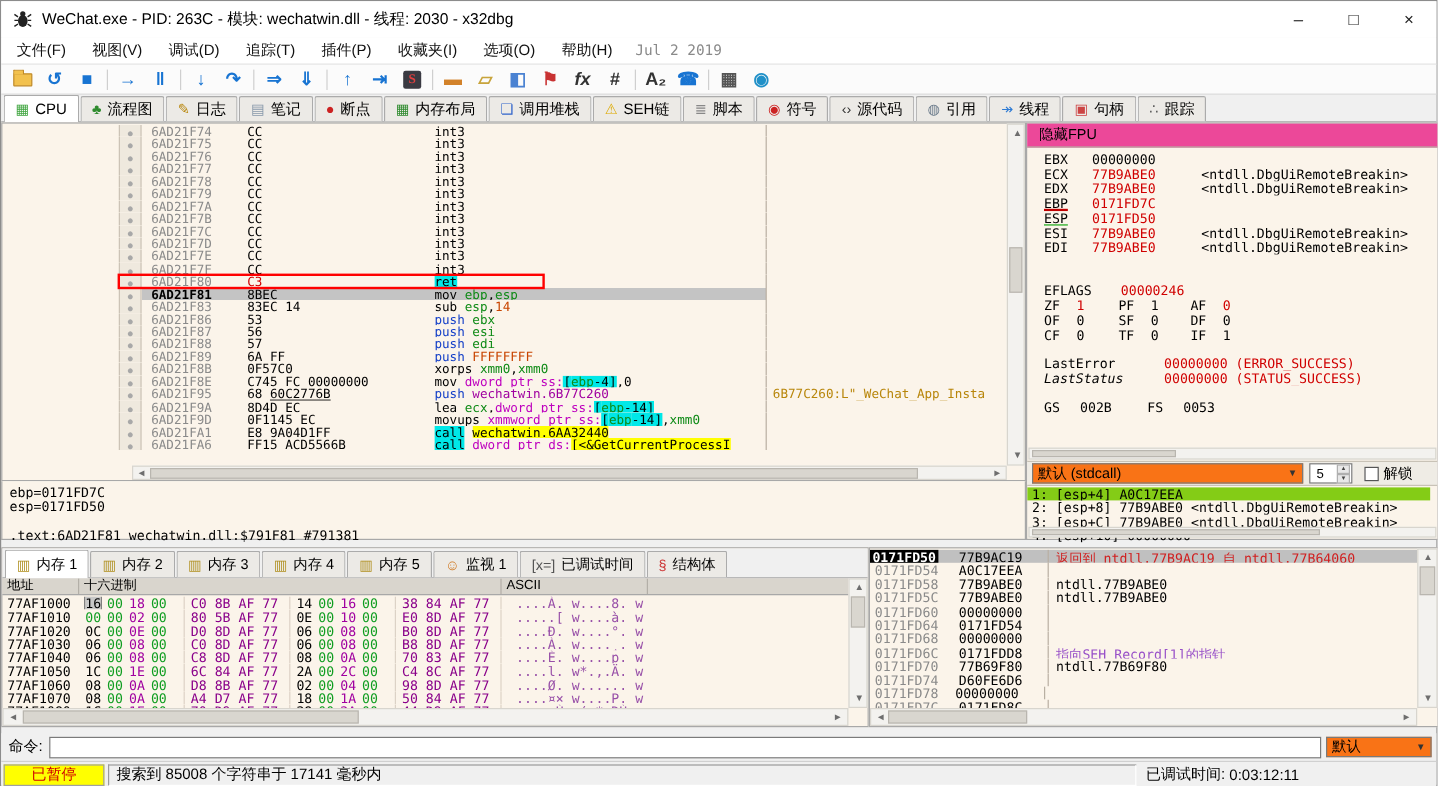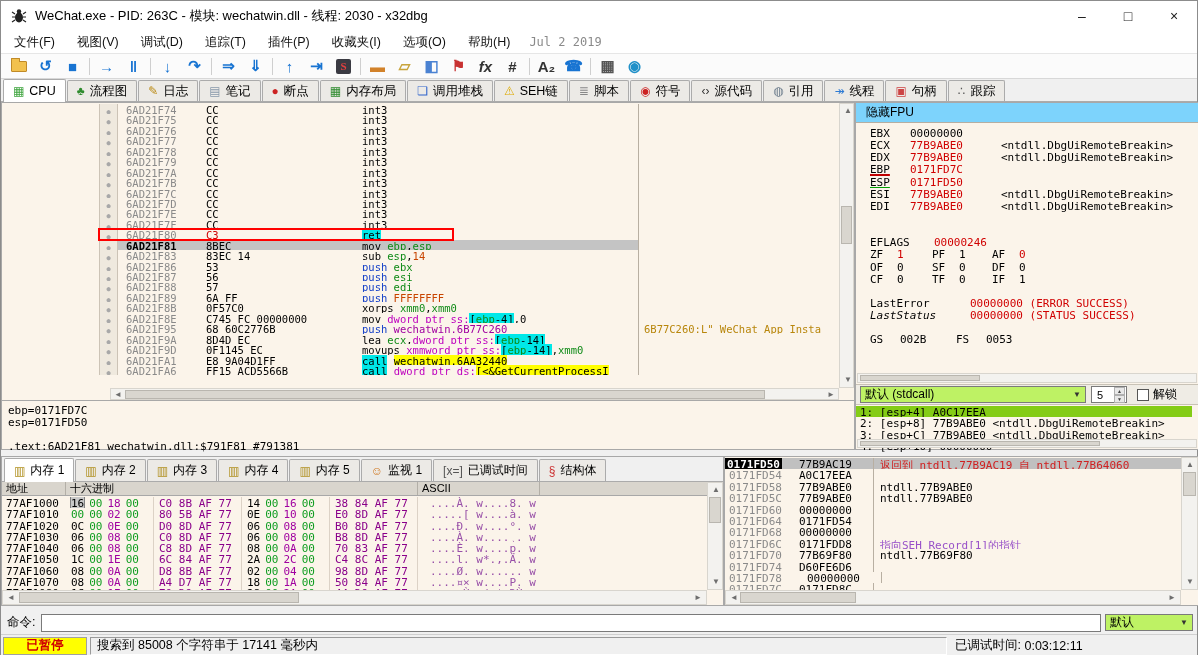--- a/index.html
+++ b/index.html
@@ -59,26 +59,26 @@
 .ub{text-decoration:underline}
 .dt{color:#A8A8A8;font-size:7px}
 .ab{color:#000;font-weight:bold}
 .u-red{text-decoration:underline;text-decoration-color:#C00000;text-decoration-thickness:2px}
 .u-green{text-decoration:underline;text-decoration-color:#00A000;text-decoration-thickness:2px}
 
 .sb{position:absolute;background:#F3F2EF;border:1px solid #D8D5CE}
 .thumb{position:absolute;background:#D9D6CF;border:1px solid #B9B6AF}
 .ar{position:absolute;color:#6E6E6E;font-size:8px;line-height:8px}
 
-#fpu-bar{position:absolute;left:0;top:0;right:0;height:20px;background:#7dd3fc;border-bottom:1px solid #B5AEA2;font-size:12px;display:flex;align-items:center;padding-left:10px}
+#fpu-bar{position:absolute;left:0;top:0;right:0;height:20px;background:#ec4899;border-bottom:1px solid #B5AEA2;font-size:12px;display:flex;align-items:center;padding-left:10px}
 #reg-lines{position:absolute;left:0;top:24px;right:6px;height:243px;overflow:hidden;padding-left:14px}
 .rln{height:12.15px;line-height:12.15px;font:11px "DejaVu Sans Mono",monospace}
 #reg-hscroll{left:1px;right:1px;top:270px;height:10px}
 #conv-row{position:absolute;left:0;top:281px;right:0;height:21px;background:#EFECE5;display:flex;align-items:center;padding:0 4px;border-top:1px solid #C8C2B6;border-bottom:1px solid #C8C2B6}
-.ddl{height:17px;border:1px solid #7A7A7A;background:#bef264;font-size:12px;display:flex;align-items:center;padding:0 4px;position:relative}
+.ddl{height:17px;border:1px solid #7A7A7A;background:#f97316;font-size:12px;display:flex;align-items:center;padding:0 4px;position:relative}
 #conv-ddl{width:226px}
 .ddl .caret{margin-left:auto;font-size:8px;color:#333}
 #spinner{width:36px;height:17px;border:1px solid #7A7A7A;background:#FFF;margin-left:5px;display:flex;align-items:center;font-size:11px;padding-left:5px;position:relative}
 .spin-btns{position:absolute;right:1px;top:0;display:flex;flex-direction:column;justify-content:center;height:15px}
 .spin-btns span{font-size:5px;line-height:6px;color:#444;background:#E8E8E8;border:1px solid #B0B0B0;width:11px;text-align:center}
 .cb{width:12px;height:12px;border:1px solid #555;background:#FFF;margin:0 4px 0 10px;display:inline-block}
 #unlock-label{font-size:12px}
 #args-lines{position:absolute;left:0;top:303px;right:6px;height:46px;overflow:hidden}
 .aln{height:11.4px;line-height:11.4px;font:11px "DejaVu Sans Mono",monospace;padding-left:4px}
 .aln.sel{background:#84cc16}
@@ -111,21 +111,21 @@
 .st-asel{background:#000;color:#FFF;font-weight:bold;padding:0 2px}
 .st-cm{border-left:1px solid #B8AFA2;padding-left:6px}
 .stc-red{color:#D02020}.stc-pur{color:#9850C8}
 
 #cmdbar{position:absolute;left:0;top:610px;width:100%;height:23px;background:#F0F0F0;display:flex;align-items:center}
 #cmd-label{font-size:12.5px;margin:0 6px 0 6px}
 #cmd-input{flex:1;height:18px;border:1px solid #7A7A7A;background:#FFF;font:11px "DejaVu Sans Mono",monospace;padding:0 3px}
 #cmd-ddl{width:88px;margin:0 4px}
 
 #statusbar{position:absolute;left:0;top:633px;width:100%;height:22px;background:#F0F0F0;border-top:1px solid #D0D0D0;display:flex;align-items:center;font-size:12.5px}
-#status-badge{width:84px;height:18px;margin-left:2px;background:#FFFF00;color:#D00000;font-weight:bold;display:flex;align-items:center;justify-content:center;border:1px solid #A0A0A0}
+#status-badge{width:84px;height:18px;margin-left:2px;background:#FFFF00;color:#D00000;font-weight:normal;display:flex;align-items:center;justify-content:center;border:1px solid #A0A0A0}
 #status-msg-panel{flex:1;height:18px;margin-left:3px;border:1px solid;border-color:#9A9A9A #FFF #FFF #9A9A9A;display:flex;align-items:center;padding-left:6px;color:#000}
 #status-time{width:250px;height:18px;display:flex;align-items:center;padding-left:8px}
 .svg-icon{display:block}
 </style>
 </head>
 <body>
 
 <div id="win">
 
   <div class="titlebar">
@@ -467,21 +467,21 @@
         <div class="ln sln sel"><span class="cl" style="width: 74px;"><span class="tk st-asel">0171FD50</span></span><span class="cl" style="width: 74px;"><span class="tk k">77B9AC19</span></span><span class="cl st-cm fx"><span class="tk stc-red">返回到 ntdll.77B9AC19 自 ntdll.77B64060</span></span></div>
         <div class="ln sln"><span class="cl st-a" style="width: 74px;"><span class="tk gy">0171FD54</span></span><span class="cl" style="width: 74px;"><span class="tk k">A0C17EEA</span></span><span class="cl st-cm fx"></span></div>
         <div class="ln sln"><span class="cl st-a" style="width: 74px;"><span class="tk gy">0171FD58</span></span><span class="cl" style="width: 74px;"><span class="tk k">77B9ABE0</span></span><span class="cl st-cm fx"><span class="tk k">ntdll.77B9ABE0</span></span></div>
         <div class="ln sln"><span class="cl st-a" style="width: 74px;"><span class="tk gy">0171FD5C</span></span><span class="cl" style="width: 74px;"><span class="tk k">77B9ABE0</span></span><span class="cl st-cm fx"><span class="tk k">ntdll.77B9ABE0</span></span></div>
         <div class="ln sln"><span class="cl st-a" style="width: 74px;"><span class="tk gy">0171FD60</span></span><span class="cl" style="width: 74px;"><span class="tk k">00000000</span></span><span class="cl st-cm fx"></span></div>
         <div class="ln sln"><span class="cl st-a" style="width: 74px;"><span class="tk gy">0171FD64</span></span><span class="cl" style="width: 74px;"><span class="tk k">0171FD54</span></span><span class="cl st-cm fx"></span></div>
         <div class="ln sln"><span class="cl st-a" style="width: 74px;"><span class="tk gy">0171FD68</span></span><span class="cl" style="width: 74px;"><span class="tk k">00000000</span></span><span class="cl st-cm fx"></span></div>
         <div class="ln sln"><span class="cl st-a" style="width: 74px;"><span class="tk gy">0171FD6C</span></span><span class="cl" style="width: 74px;"><span class="tk k">0171FDD8</span></span><span class="cl st-cm fx"><span class="tk stc-pur">指向SEH_Record[1]的指针</span></span></div>
         <div class="ln sln"><span class="cl st-a" style="width: 74px;"><span class="tk gy">0171FD70</span></span><span class="cl" style="width: 74px;"><span class="tk k">77B69F80</span></span><span class="cl st-cm fx"><span class="tk k">ntdll.77B69F80</span></span></div>
         <div class="ln sln"><span class="cl st-a" style="width: 74px;"><span class="tk gy">0171FD74</span></span><span class="cl" style="width: 74px;"><span class="tk k">D60FE6D6</span></span><span class="cl st-cm fx"></span></div>
-        <div class="ln sln"><span class="cl st-a" style="width: 82px;"><span class="tk gy">0171FD78</span></span><span class="cl" style="width: 74px;"><span class="tk k">00000000</span></span><span class="cl st-cm fx"></span></div>
+        <div class="ln sln"><span class="cl st-a" style="width: 71px;"><span class="tk gy">0171FD78</span></span><span class="cl" style="width: 74px;"><span class="tk k">00000000</span></span><span class="cl st-cm fx"></span></div>
         <div class="ln sln"><span class="cl st-a" style="width: 74px;"><span class="tk gy">0171FD7C</span></span><span class="cl" style="width: 74px;"><span class="tk k">0171FD8C</span></span><span class="cl st-cm fx"></span></div>
       </div>
     <div class="sb" style="right:0;top:0;width:17px;bottom:15px">
       <span class="ar" style="top:3px;left:4px">▲</span>
       <div class="thumb" style="left:1px;width:13px;top:14px;height:24px"></div>
       <span class="ar" style="bottom:3px;left:4px">▼</span>
     </div>
     <div class="sb" style="left:0;right:17px;bottom:0;height:15px">
       <span class="ar" style="left:4px;top:3px">◄</span>
       <div class="thumb" style="top:1px;height:11px;left:14px;width:116px"></div>

